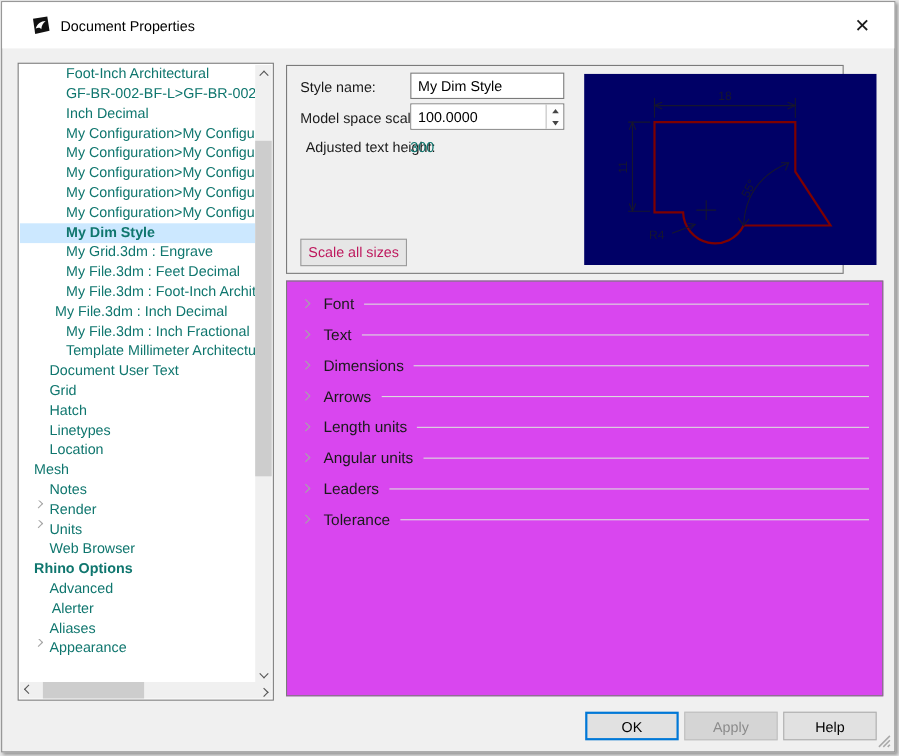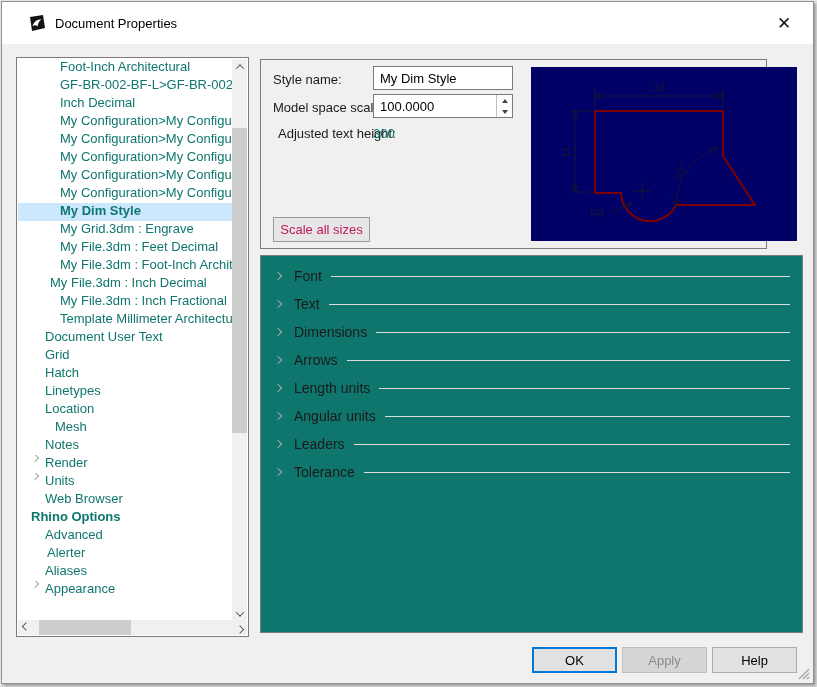--- a/index.html
+++ b/index.html
@@ -40,21 +40,21 @@
   .spin-btns { position:absolute; right:0; top:0; width:16px; height:22px; border-left:1px solid #c0c0c0; background:#fdfdfd; }
   .spin-up,.spin-dn { position:absolute; left:0; width:16px; height:11px; display:flex; align-items:center; justify-content:center; cursor:pointer; }
   .spin-up{ top:0; } .spin-dn{ bottom:0; }
   .tri-up { width:0; height:0; border-left:3.5px solid transparent; border-right:3.5px solid transparent; border-bottom:4px solid #444; }
   .tri-dn { width:0; height:0; border-left:3.5px solid transparent; border-right:3.5px solid transparent; border-top:4px solid #444; }
   .static-val { position:absolute; font-size:13px; color:#0f766e; }
   .scale-btn { position:absolute; left:12px; top:157px; width:97px; height:25px; background:#e6e6e6; border:1px solid #9a9a9a; font-family:"Liberation Sans",sans-serif; font-size:13px; color:#be185d; cursor:pointer; }
   .preview { position:absolute; left:270px; top:7px; width:266px; height:174px; }
 
   
-  .group2 { position:absolute; left:258px; top:253px; width:543px; height:378px; border:1px solid #7b7b7b; background:#0f766e; padding-top:6px; }
+  .group2 { position:absolute; left:258px; top:253px; width:543px; height:378px; border:1px solid #7b7b7b; background:#d946ef; padding-top:6px; }
   .section-row { display:flex; align-items:center; height:28px; padding-left:14px; padding-right:12px; cursor:pointer; }
   .sec-lbl { font-size:14px; color:#1a1a1a; margin-left:13px; white-space:nowrap; }
   .sec-line { flex:1; height:1px; background:#dcdcdc; margin-left:9px; }
 
   
   .btn { position:absolute; top:645px; width:85px; height:26px; font-family:"Liberation Sans",sans-serif; font-size:13px; text-align:center; cursor:pointer; }
   .btn-ok { left:530px; background:#e1e1e1; border:2px solid #0078d7; color:#000; }
   .btn-apply { left:620px; background:#d5d5d5; border:1px solid #bfbfbf; color:#8b8b8b; }
   .btn-help { left:710px; background:#e1e1e1; border:1px solid #adadad; color:#000; }
   .resize-grip { position:absolute; right:3px; bottom:3px; width:13px; height:13px; }
@@ -128,21 +128,21 @@
         </div>
         <div class="tree-row" style="padding-left: 27px;">
           <span class="lbl">Hatch</span>
         </div>
         <div class="tree-row" style="padding-left: 27px;">
           <span class="lbl">Linetypes</span>
         </div>
         <div class="tree-row" style="padding-left: 27px;">
           <span class="lbl">Location</span>
         </div>
-        <div class="tree-row" style="padding-left: 13px; margin-left: 24px;">
+        <div class="tree-row" style="padding-left: 13px;">
           <span class="lbl">Mesh</span>
         </div>
         <div class="tree-row" style="padding-left: 27px;">
           <span class="lbl">Notes</span>
         </div>
         <div class="tree-row" style="padding-left: 14px;">
           <span class="chev"></span>
           <span class="lbl">Render</span>
         </div>
         <div class="tree-row" style="padding-left: 14px;">

